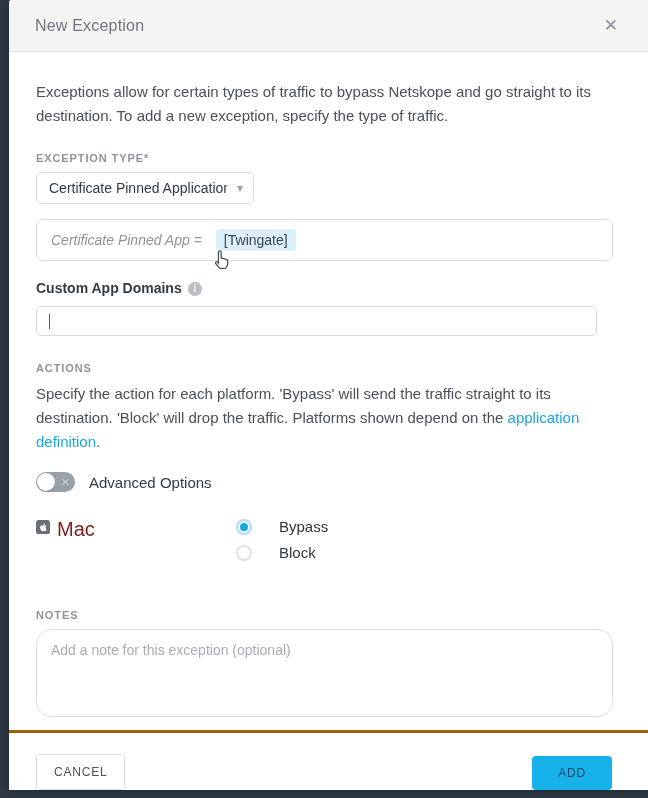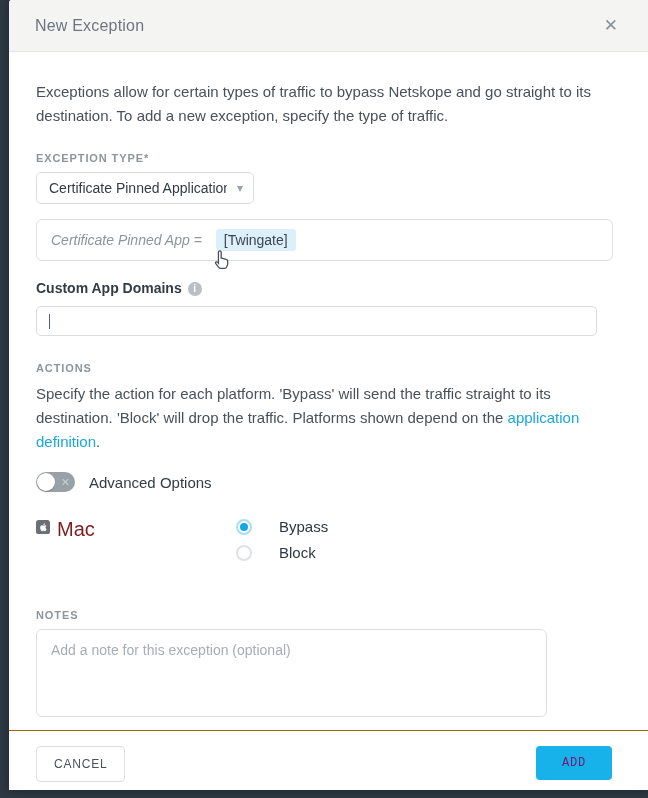--- a/index.html
+++ b/index.html
@@ -98,40 +98,40 @@
   }
   .radio.selected{border-color:#a9dff6;background:#fff;}
   .radio.selected::after{
     content:"";position:absolute;left:2px;top:2px;width:8px;height:8px;border-radius:50%;
     background:#14a9e3;
   }
   .radio-label{font-size:15px;color:#2f3840;}
   
   .notes-section{margin-top:48px;}
   .notes-area{
-    width:511px;height:88px;border:1px solid #dcdfe1;border-radius:6px;
+    width:577px;height:88px;border:1px solid #dcdfe1;border-radius:15px;
     padding:12px 14px;box-sizing:border-box;resize:none;
     font-family:"Liberation Sans","DejaVu Sans",sans-serif;font-size:14px;color:#4a5158;
     outline:none;display:block;
   }
   .notes-area::placeholder{color:#a7adb4;}
   
   .dlg-footer{
-    flex:0 0 60px;border-top:1px solid #a16207;display:flex;align-items:flex-start;
-    justify-content:space-between;padding:15px 36px 0 27px;box-sizing:border-box;
+    flex:0 0 60px;border-top:3px solid #a16207;display:flex;align-items:flex-end;
+    justify-content:space-between;padding:4px 36px 0 27px;box-sizing:border-box;
   }
   .btn-cancel{
     background:#fff;border:1px solid #dcdfe2;border-radius:4px;color:#4a5158;
     font-size:12px;letter-spacing:.8px;padding:10px 17px;cursor:pointer;
     font-family:inherit;
   }
   .btn-add{
-    background:#18b2ea;border:none;border-radius:4px;color:#701a75;
+    background:#18b2ea;border:none;border-radius:4px;color:#0c4a6e;
     font-size:12px;letter-spacing:.8px;padding:10px 26px;cursor:pointer;
-    font-family:Liberation Mono, monospace;
+    font-family:Liberation Sans, sans-serif;
   }
 </style>
 </head>
 <body>
 
 <div class="dialog">
 
   <div class="dlg-header">
     <div class="dlg-title">New Exception</div>
     <button class="close-btn">✕</button>

